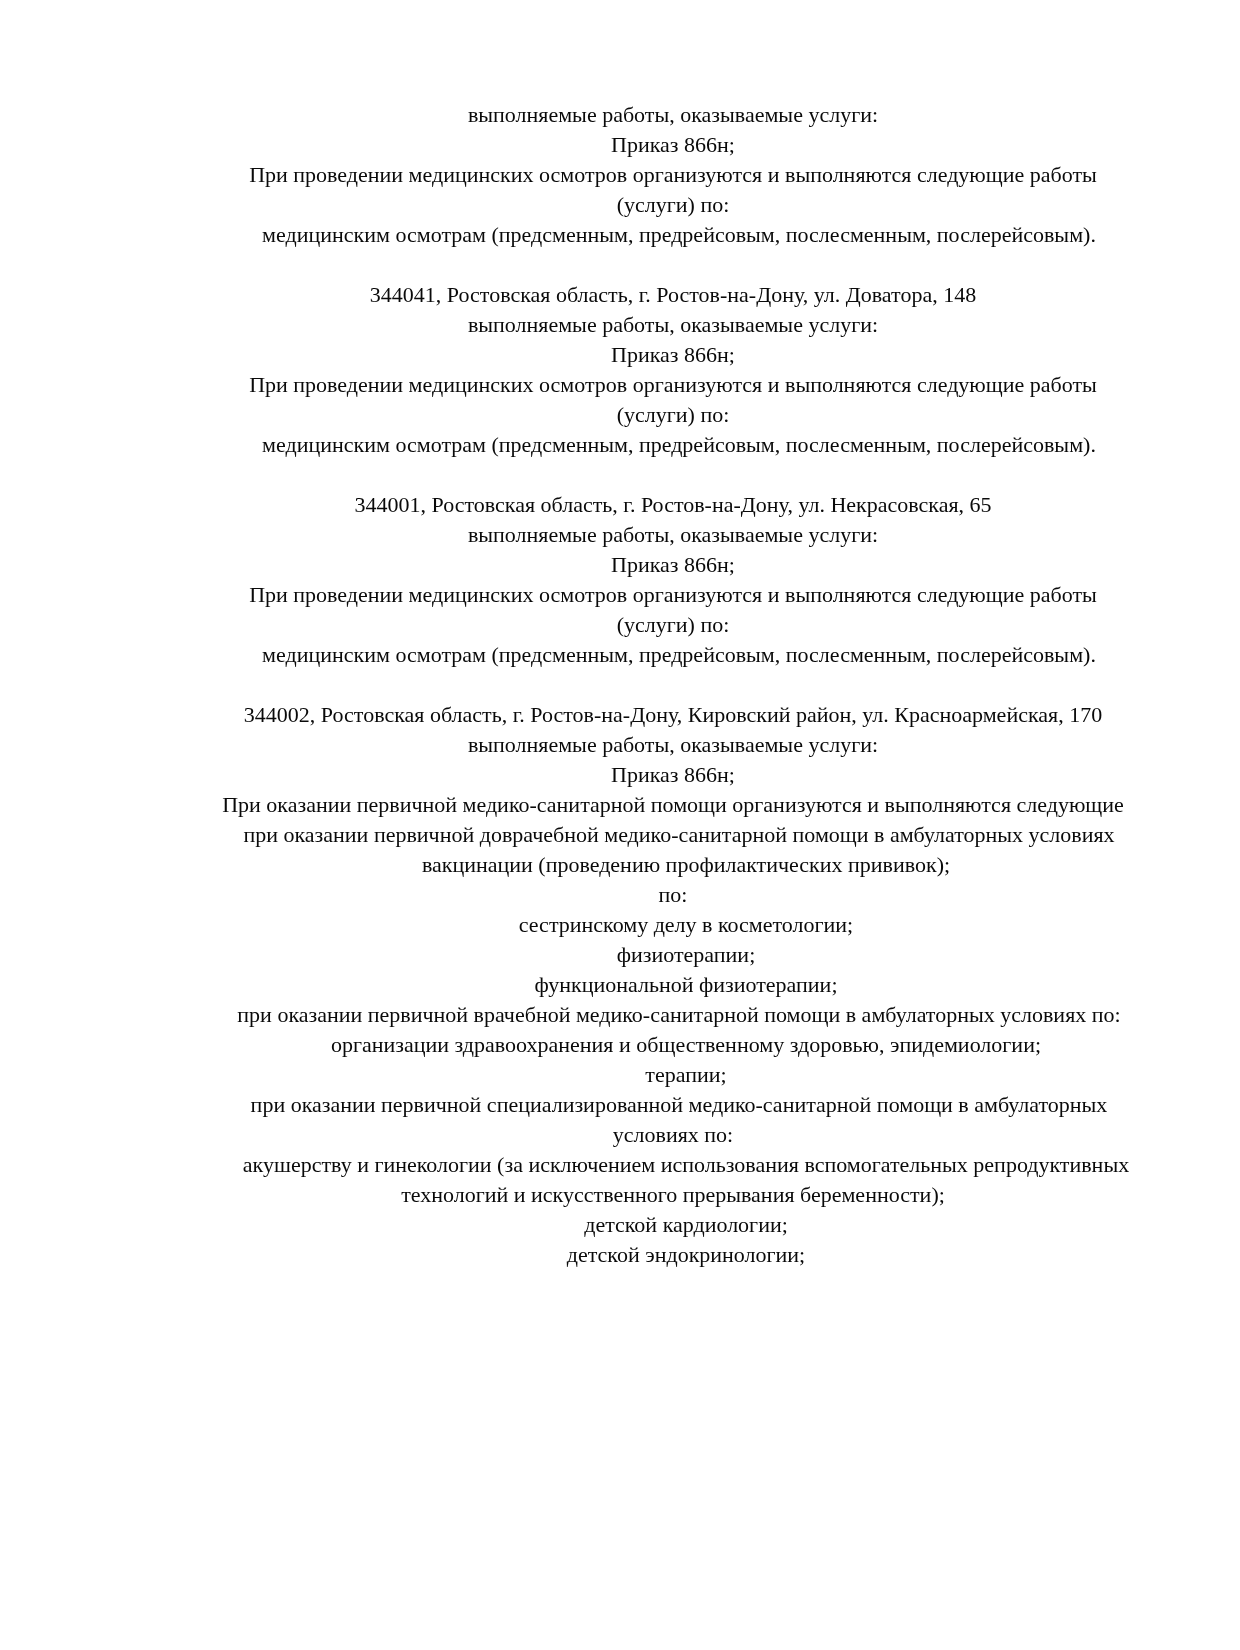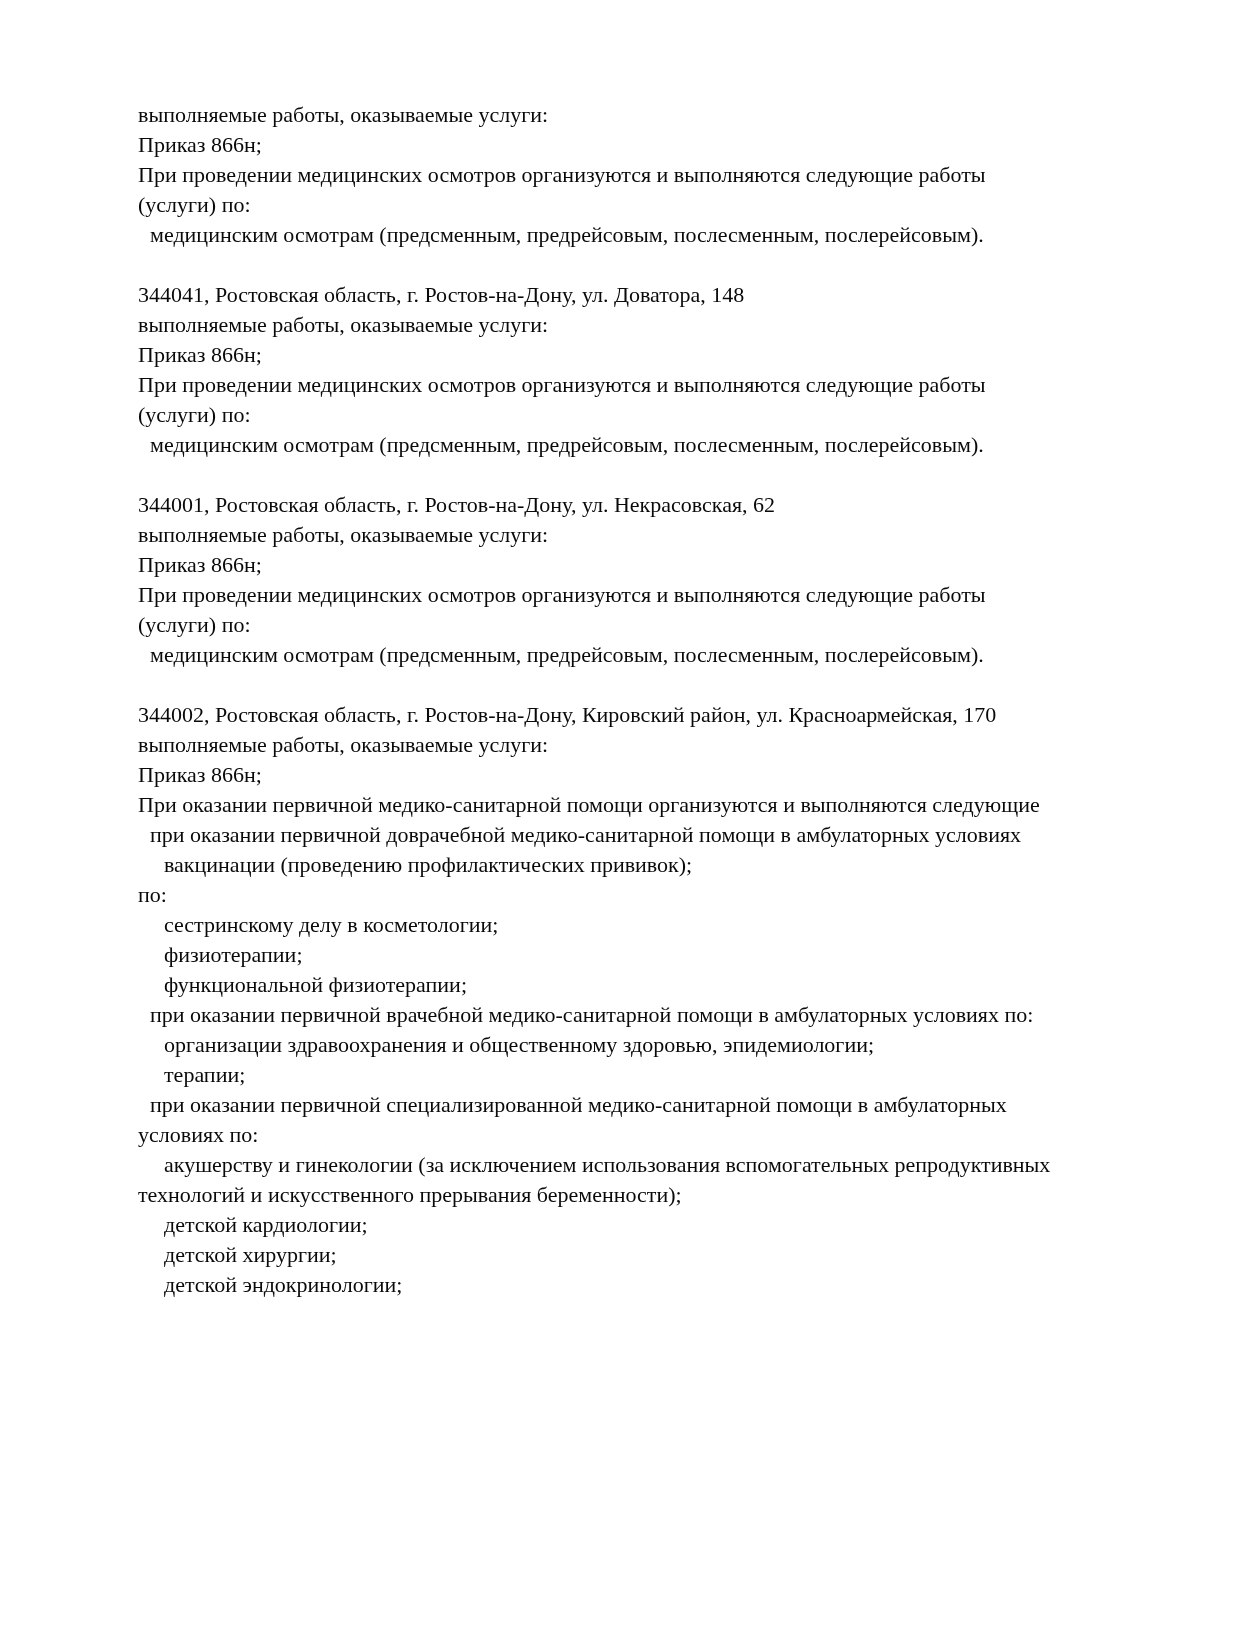--- a/index.html
+++ b/index.html
@@ -20,20 +20,21 @@
     left: 138px;
     width: 1070px;
     font-family: "Liberation Serif", "DejaVu Serif", serif;
     font-size: 22px;
     line-height: 30px;
     color: #0a0a0a;
   }
   .line {
     height: 30px;
     white-space: nowrap;
+    text-align: center;
   }
   .i0 { padding-left: 0; }
   .i1 { padding-left: 12px; }
   .i2 { padding-left: 26px; }
 </style>
 </head>
 <body>
 
 <div class="page">
   <div class="content">
@@ -43,21 +44,21 @@
       <div class="line i0">(услуги) по:</div>
       <div class="line i1">медицинским осмотрам (предсменным, предрейсовым, послесменным, послерейсовым).</div>
       <div class="line i0"></div>
       <div class="line i0">344041, Ростовская область, г. Ростов-на-Дону, ул. Доватора, 148</div>
       <div class="line i0">выполняемые работы, оказываемые услуги:</div>
       <div class="line i0">Приказ 866н;</div>
       <div class="line i0">При проведении медицинских осмотров организуются и выполняются следующие работы</div>
       <div class="line i0">(услуги) по:</div>
       <div class="line i1">медицинским осмотрам (предсменным, предрейсовым, послесменным, послерейсовым).</div>
       <div class="line i0"></div>
-      <div class="line i0">344001, Ростовская область, г. Ростов-на-Дону, ул. Некрасовская, 62</div>
+      <div class="line i0">344001, Ростовская область, г. Ростов-на-Дону, ул. Некрасовская, 65</div>
       <div class="line i0">выполняемые работы, оказываемые услуги:</div>
       <div class="line i0">Приказ 866н;</div>
       <div class="line i0">При проведении медицинских осмотров организуются и выполняются следующие работы</div>
       <div class="line i0">(услуги) по:</div>
       <div class="line i1">медицинским осмотрам (предсменным, предрейсовым, послесменным, послерейсовым).</div>
       <div class="line i0"></div>
       <div class="line i0">344002, Ростовская область, г. Ростов-на-Дону, Кировский район, ул. Красноармейская, 170</div>
       <div class="line i0">выполняемые работы, оказываемые услуги:</div>
       <div class="line i0">Приказ 866н;</div>
       <div class="line i0">При оказании первичной медико-санитарной помощи организуются и выполняются следующие</div>
@@ -68,16 +69,15 @@
       <div class="line i2">физиотерапии;</div>
       <div class="line i2">функциональной физиотерапии;</div>
       <div class="line i1">при оказании первичной врачебной медико-санитарной помощи в амбулаторных условиях по:</div>
       <div class="line i2">организации здравоохранения и общественному здоровью, эпидемиологии;</div>
       <div class="line i2">терапии;</div>
       <div class="line i1">при оказании первичной специализированной медико-санитарной помощи в амбулаторных</div>
       <div class="line i0">условиях по:</div>
       <div class="line i2">акушерству и гинекологии (за исключением использования вспомогательных репродуктивных</div>
       <div class="line i0">технологий и искусственного прерывания беременности);</div>
       <div class="line i2">детской кардиологии;</div>
-      <div class="line i2">детской хирургии;</div>
       <div class="line i2">детской эндокринологии;</div>
     </div>
 </div>
 
 </body></html>

